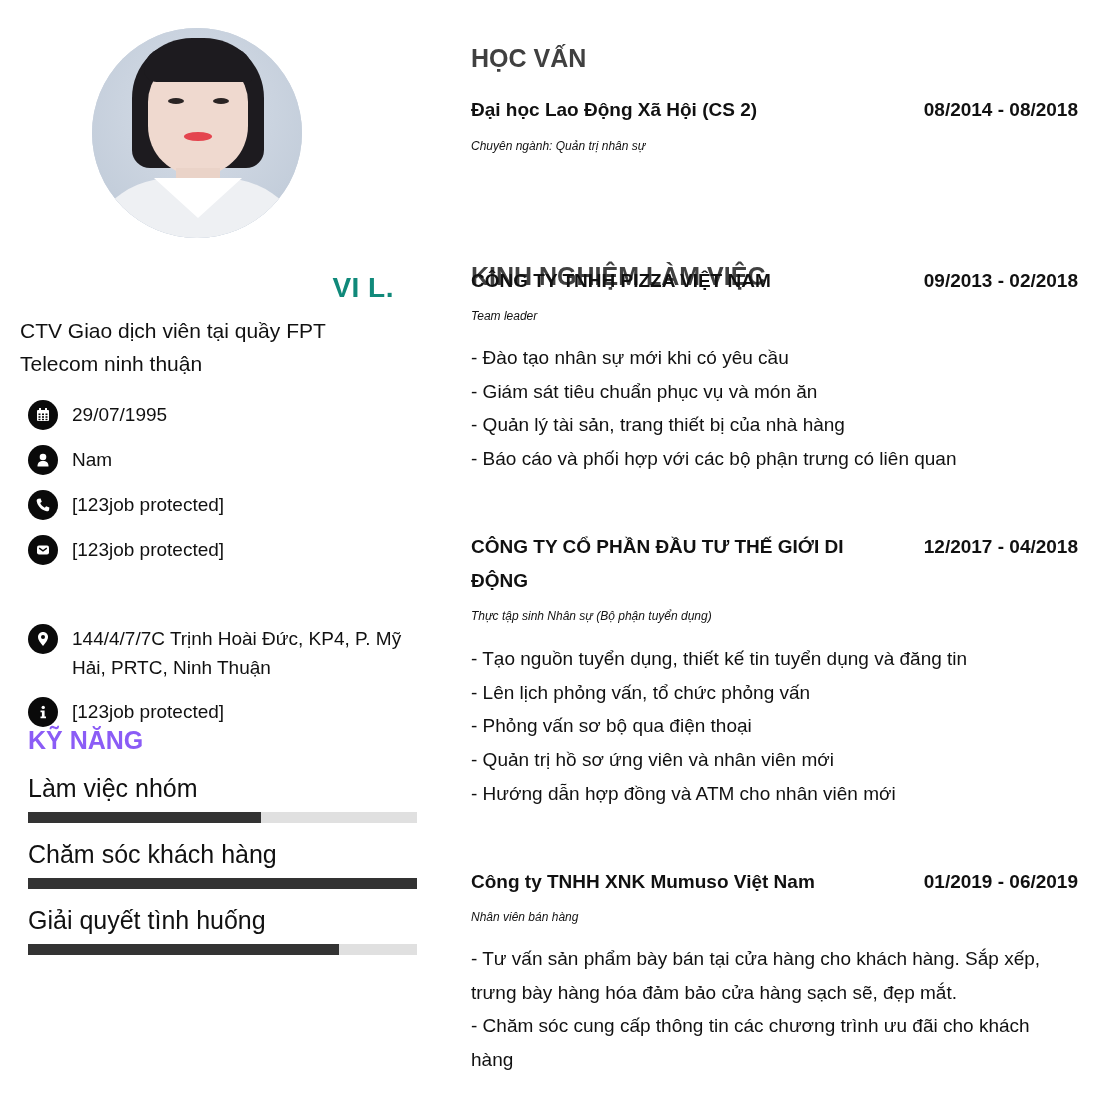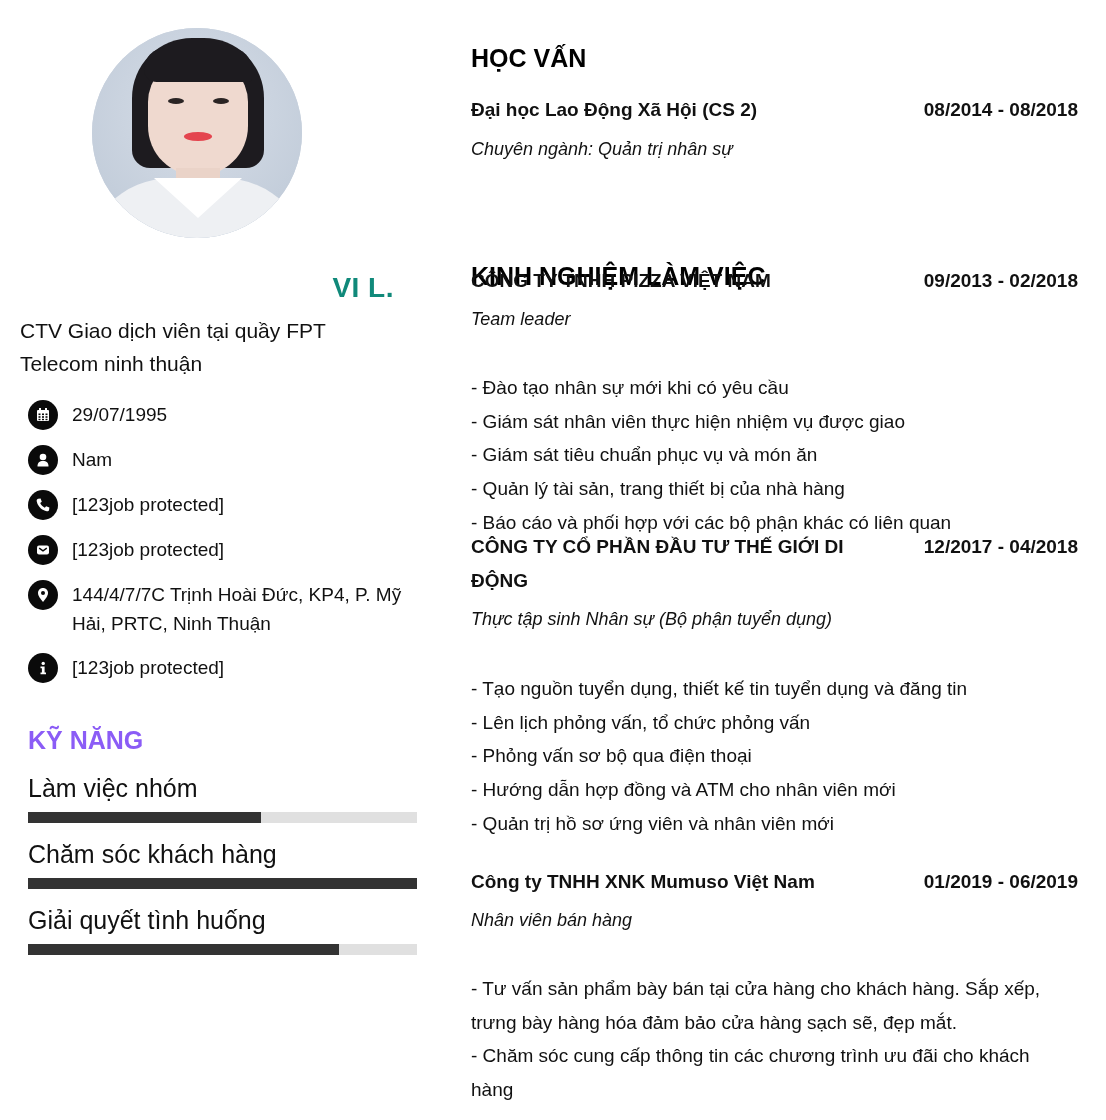--- a/index.html
+++ b/index.html
@@ -45,26 +45,26 @@
   .skills-title {
     position: absolute; left: 28px; top: 726px; font-size: 25px; font-weight: bold; color: #8b5cf6;
   }
   .skill { position: absolute; left: 28px; width: 389px; }
   .skill .label { font-size: 25px; color: #111; height: 24px; line-height: 24px; }
   .skill .track { position: absolute; left: 0; width: 389px; height: 11px; background: #e0e0e0; }
   .skill .fill { height: 11px; background: #333333; }
 
   
   .right { position: absolute; left: 471px; top: 0; width: 607px; }
-  .sec-title { position: absolute; left: 0; font-size: 25px; font-weight: bold; color: #000000; }
+  .sec-title { position: absolute; left: 0; font-size: 25px; font-weight: bold; color: #404040; }
   .entry-head { position: absolute; left: 0; width: 607px; font-size: 19px; font-weight: bold; color: #111; }
   .entry-head .org { position: absolute; left: 0; width: 420px; line-height: 34px; }
   .entry-head .date { position: absolute; right: 0; line-height: 34px; white-space: nowrap; }
-  .role { position: absolute; left: 0; font-size: 18px; font-style: italic; color: #111; }
-  .bullets { position: absolute; left: 0; width: 607px; font-size: 19px; line-height: 33.7px; color: #111; margin-top: 30px; }
+  .role { position: absolute; left: 0; font-size: 12px; font-style: italic; color: #111; }
+  .bullets { position: absolute; left: 0; width: 607px; font-size: 19px; line-height: 33.7px; color: #111; }
   .bullets div { white-space: normal; }
 </style>
 </head>
 <body>
 
 <div class="left">
 
   <div class="photo">
     <div class="bg"></div>
     <div class="hair"></div>
@@ -123,21 +123,21 @@
     </div>
     <div class="info-item" style="height:45px;">
       <span class="ico">
         <svg viewBox="0 0 16 16">
             <rect x="2" y="3.5" width="12" height="9" rx="2" fill="#fff"></rect>
             <path d="M4.2 6.2 L8 8.8 L11.8 6.2" stroke="#0a0a0a" stroke-width="1.4" fill="none"></path>
           </svg>
       </span>
       <span>[123job protected]</span>
     </div>
-    <div class="info-item" style="height:73px;">
+    <div class="info-item" style="height:73px;margin-top:44px;">
       <span class="ico">
         <svg viewBox="0 0 16 16">
             <path d="M8 1 C5 1 3 3.2 3 6 C3 9.5 8 15 8 15 C8 15 13 9.5 13 6 C13 3.2 11 1 8 1 Z" fill="#fff"></path>
             <circle cx="8" cy="6" r="2" fill="#0a0a0a"></circle>
           </svg>
       </span>
       <span>144/4/7/7C Trịnh Hoài Đức, KP4, P. Mỹ Hải, PRTC, Ninh Thuận</span>
     </div>
     <div class="info-item" style="height:45px;">
       <span class="ico">
@@ -183,37 +183,36 @@
 
   <div class="sec-title" style="top:214px;margin-top:48px;">KINH NGHIỆM LÀM VIỆC</div>
 
   <div class="entry-head" style="top:264px;">
     <span class="org">CÔNG TY TNHH PIZZA VIỆT NAM</span>
     <span class="date">09/2013 - 02/2018</span>
   </div>
   <div class="role" style="top:309px;">Team leader</div>
   <div class="bullets" style="top:341px;">
     <div>- Đào tạo nhân sự mới khi có yêu cầu</div>
-    <div>- Giám sát nhân viên thực hiện nhiệm vụ được giao</div>
     <div>- Giám sát tiêu chuẩn phục vụ và món ăn</div>
     <div>- Quản lý tài sản, trang thiết bị của nhà hàng</div>
-    <div>- Báo cáo và phối hợp với các bộ phận khác có liên quan</div>
+    <div>- Báo cáo và phối hợp với các bộ phận trưng có liên quan</div>
   </div>
 
   <div class="entry-head" style="top:530px;">
     <span class="org" style="width:400px;">CÔNG TY CỔ PHẦN ĐẦU TƯ THẾ GIỚI DI ĐỘNG</span>
     <span class="date">12/2017 - 04/2018</span>
   </div>
   <div class="role" style="top:609px;">Thực tập sinh Nhân sự (Bộ phận tuyển dụng)</div>
   <div class="bullets" style="top:642px;">
     <div>- Tạo nguồn tuyển dụng, thiết kế tin tuyển dụng và đăng tin</div>
     <div>- Lên lịch phỏng vấn, tổ chức phỏng vấn</div>
     <div>- Phỏng vấn sơ bộ qua điện thoại</div>
+    <div>- Quản trị hồ sơ ứng viên và nhân viên mới</div>
     <div>- Hướng dẫn hợp đồng và ATM cho nhân viên mới</div>
-    <div>- Quản trị hồ sơ ứng viên và nhân viên mới</div>
   </div>
 
   <div class="entry-head" style="top:865px;">
     <span class="org">Công ty TNHH XNK Mumuso Việt Nam</span>
     <span class="date">01/2019 - 06/2019</span>
   </div>
   <div class="role" style="top:910px;">Nhân viên bán hàng</div>
   <div class="bullets" style="top:942px; width:600px;">
     <div>- Tư vấn sản phẩm bày bán tại cửa hàng cho khách hàng. Sắp xếp, trưng bày hàng hóa đảm bảo cửa hàng sạch sẽ, đẹp mắt.</div>
     <div>- Chăm sóc cung cấp thông tin các chương trình ưu đãi cho khách hàng</div>

